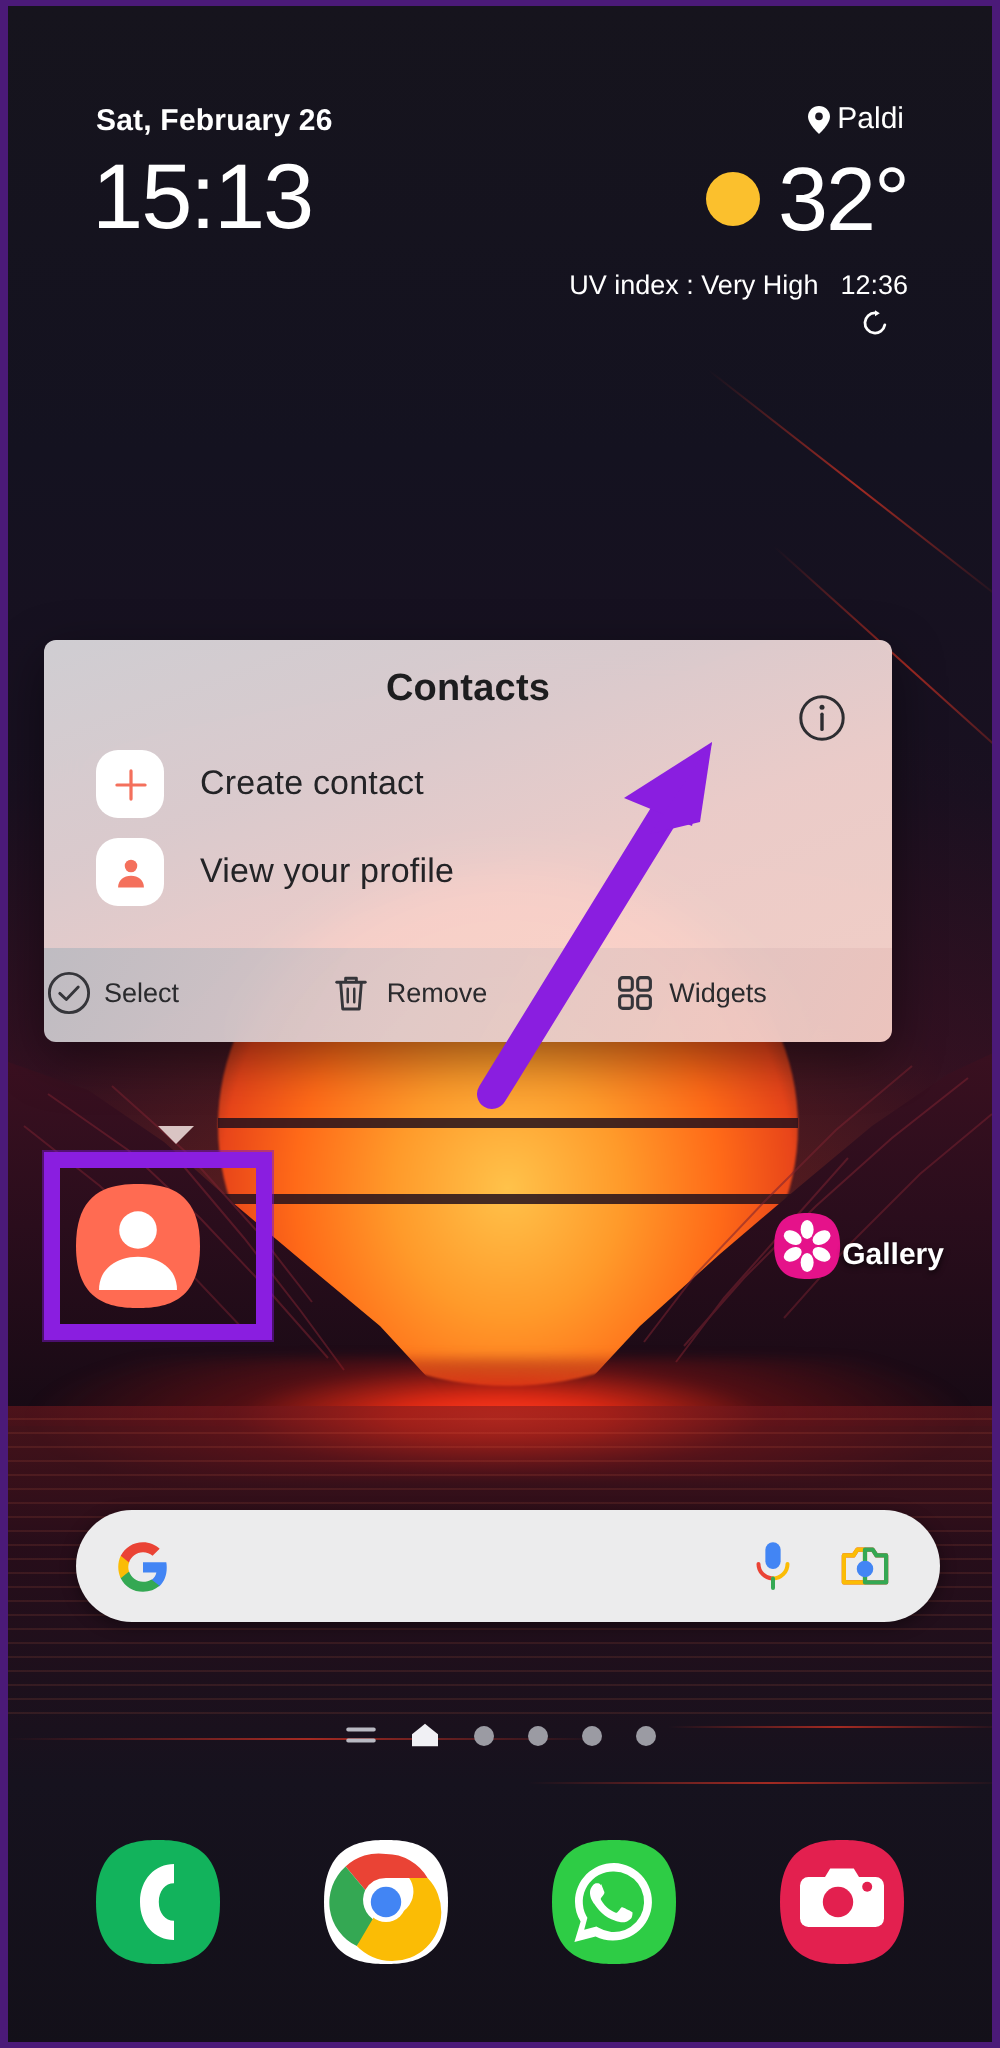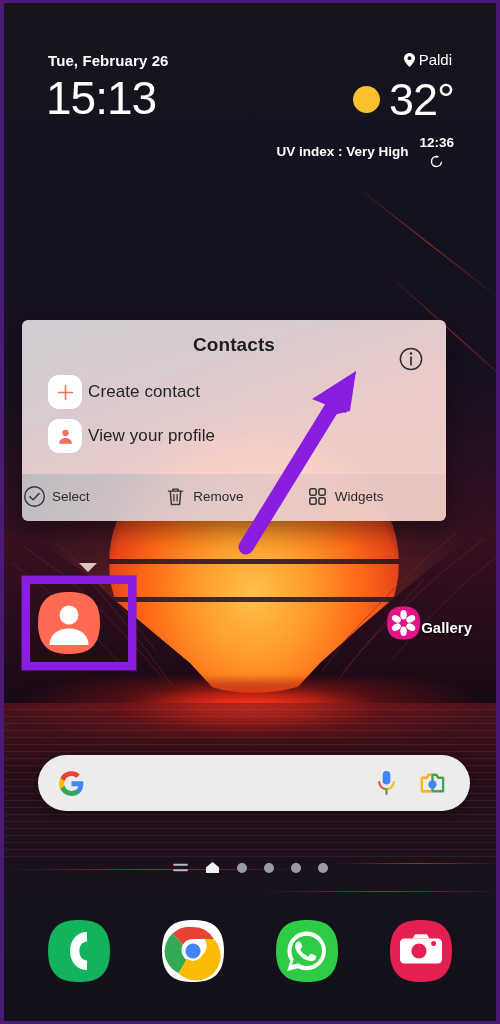--- a/index.html
+++ b/index.html
@@ -72,22 +72,22 @@
     display:flex; align-items:center; gap:4px;
   }
   #temp-row {
     position:absolute; right:42px; top:38px;
     display:flex; align-items:center; gap:9px;
   }
   #sun-dot { width:27px; height:27px; border-radius:50%; background:#fbc02d; display:block; }
   #temp { color:#fff; font-size:45px; font-weight:300; line-height:1; letter-spacing:-1px; }
   #uvrow {
     position:absolute; right:42px; top:96px;
-    display:flex; align-items:center; gap:11px;
-    color:#fff; font-size:13.5px; font-weight:bold;
+    display:flex; gap:11px;
+    color:#fff; font-size:13.5px; font-weight:normal;
   }
 
   
   #popup {
     position:absolute; left:18px; top:317px; width:424px;
     border-radius:6px;
     overflow:hidden;
     box-shadow:0 8px 26px rgba(0,0,0,.45);
     backdrop-filter:blur(10px);
   }
@@ -98,21 +98,21 @@
   #popup-title {
     text-align:center; color:#1d1d1f;
     font-size:19px; font-weight:bold; letter-spacing:.1px;
     margin-bottom:14px;
   }
   #info-btn {
     position:absolute; right:22px; top:26px;
     width:26px; height:26px; cursor:pointer;
   }
   .menu-row {
-    display:flex; align-items:center; gap:6px;
+    display:flex; align-items:center; gap:18px;
     padding:5px 0 5px 26px; cursor:pointer;
   }
   .menu-ic {
     width:34px; height:34px; border-radius:11px;
     background:#fff; display:flex; align-items:center; justify-content:center;
     flex:0 0 auto;
   }
   .menu-lbl { color:#232326; font-size:17px; letter-spacing:.1px; }
 
   #popup-actions {
@@ -223,21 +223,21 @@
   <div class="wp" id="wp-ground"></div>
   <div class="wp" id="wp-scan"></div>
 
   <div class="redstreak" style="left:0px; top:866px; width:300px;"></div>
   <div class="redstreak" style="left:260px; top:888px; width:240px;"></div>
   <div class="redstreak" style="left:330px; top:860px; width:170px;"></div>
   <div class="redstreak" style="left:330px; top:240px; width:190px; transform:rotate(38deg);"></div>
   <div class="redstreak" style="left:360px; top:330px; width:180px; transform:rotate(42deg);"></div>
 
   <div id="widget">
-    <div id="date">Tue, February 26</div>
+    <div id="date">Sat, February 26</div>
     <div id="clock">15:13</div>
 
     <div id="loc">
       <svg width="11" height="14" viewBox="0 0 11 14">
         <path d="M5.5 0C2.5 0 0 2.4 0 5.3 0 9.2 5.5 14 5.5 14S11 9.2 11 5.3C11 2.4 8.5 0 5.5 0z" fill="#fff"></path>
         <circle cx="5.5" cy="5.2" r="1.9" fill="#1a1620"></circle>
       </svg>
       <span>Paldi</span>
     </div>
 

